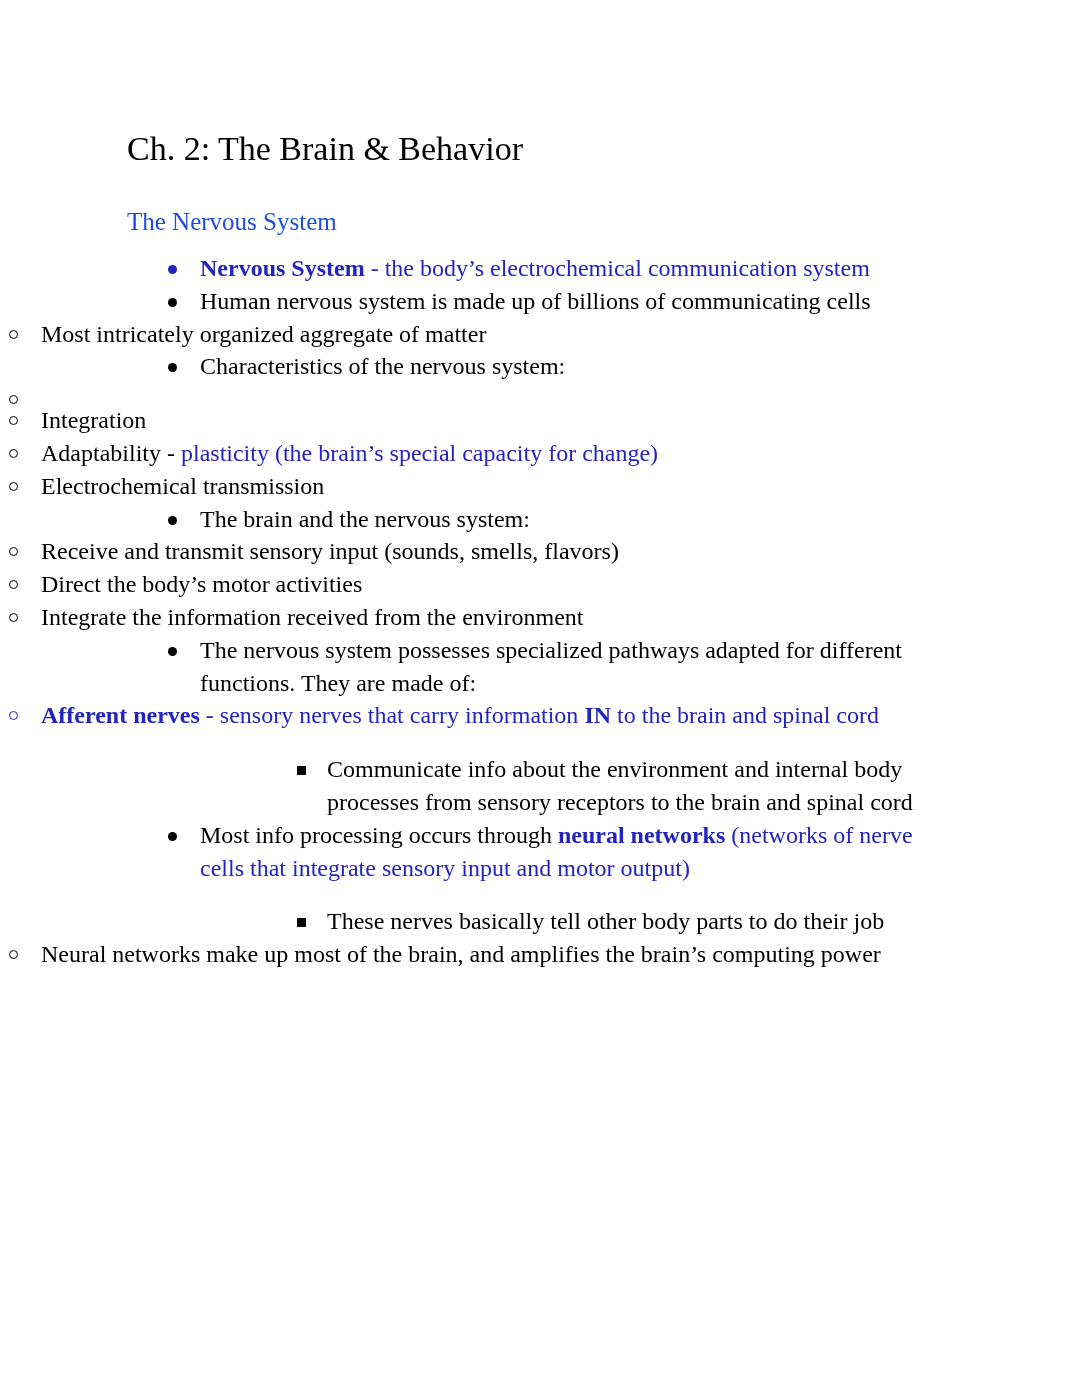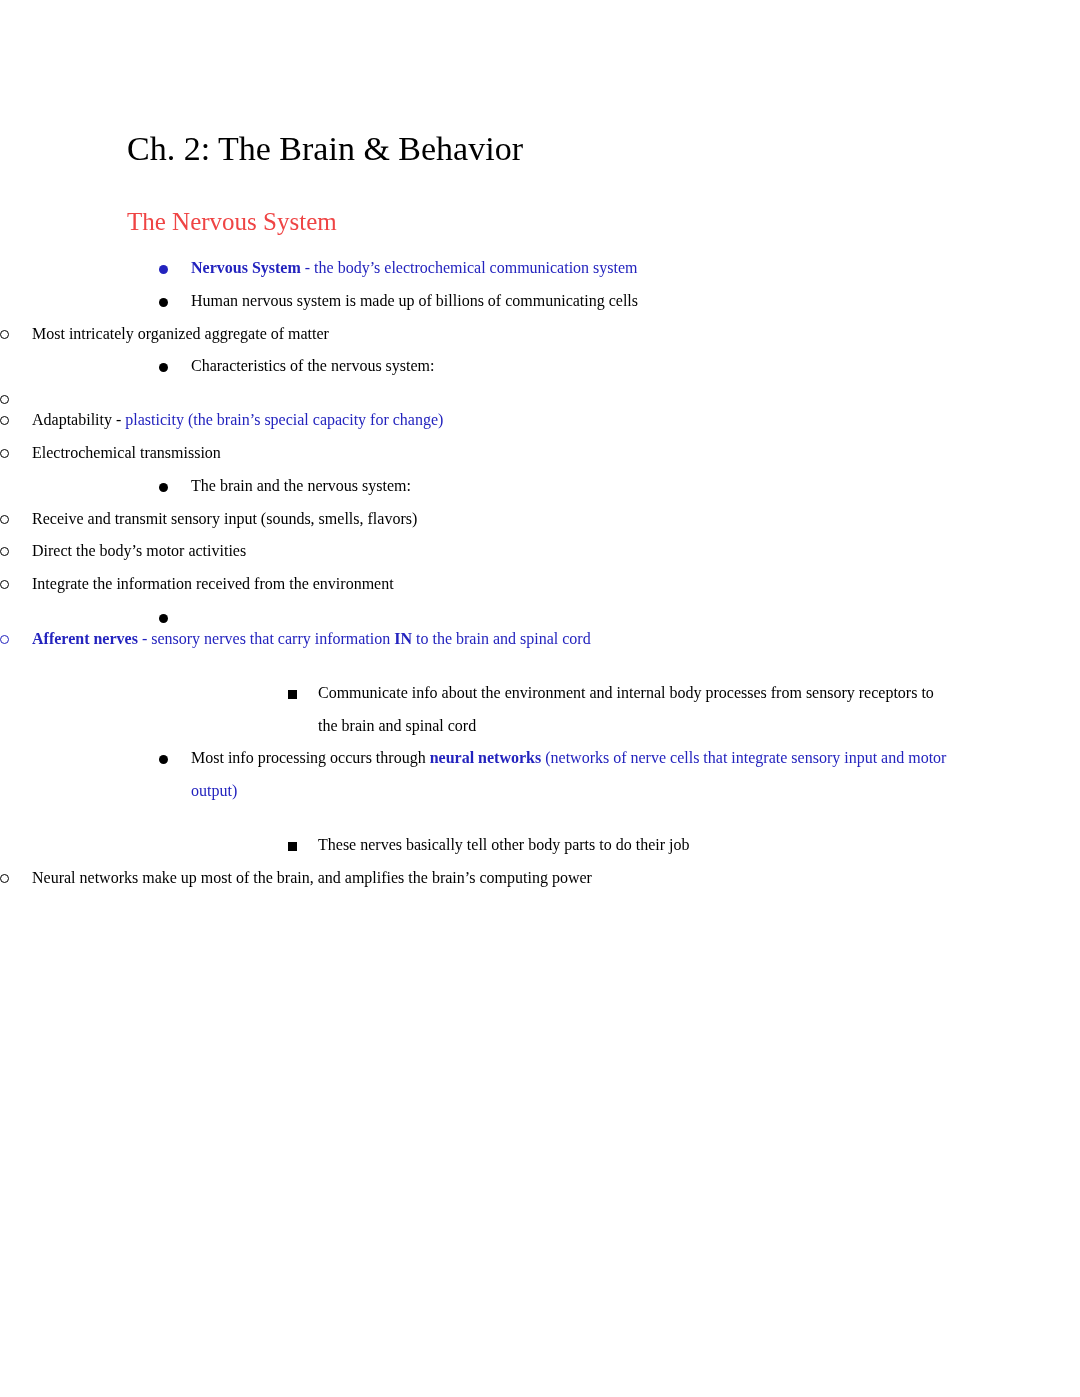--- a/index.html
+++ b/index.html
@@ -1,21 +1,21 @@
 <!DOCTYPE html>
 <html><head>
 <meta charset="utf-8">
 <style>
   * { margin:0; padding:0; box-sizing:border-box; }
   html,body { width:1080px; height:1397px; background:#ffffff; }
   body { font-family:"Liberation Serif","DejaVu Serif",serif; color:#000000; }
   .doc { position:relative; width:1080px; height:1225px; background:#ffffff; overflow:hidden; }
   .title { position:absolute; left:127px; top:126px; font-size:34px; line-height:46px; font-weight:400; color:#000000; }
-  .section-heading { position:absolute; left:127px; top:205px; font-size:25px; line-height:34px; font-weight:400; color:#ef4444; }
-  .list { position:absolute; left:0; top:252px; width:953px; font-size:16px; line-height:32.8px; }
+  .section-heading { position:absolute; left:127px; top:205px; font-size:25px; line-height:34px; font-weight:400; color:#1d4ed8; }
+  .list { position:absolute; left:9px; top:252px; width:953px; font-size:24px; line-height:32.8px; }
   .li { display:flex; align-items:flex-start; }
   .li.level-1 { padding-left:159px; }
   .li.level-2 { }
   .li.level-3 { padding-left:286px;margin-top:21px; }
   .marker { flex:0 0 32px; width:32px; display:flex; justify-content:flex-start; }
   .marker::before { content:''; display:block; margin-top:13px; }
   .marker.disc::before   { width:9px;  height:9px;  border-radius:50%; background:currentColor; }
   .marker.circle::before { width:7px;  height:7px;  border-radius:50%; border:1.6px solid currentColor; background:transparent; margin-top:12px; }
   .marker.square::before { width:9px;  height:9px;  background:currentColor; margin-left:2px; }
   .txt { flex:1 1 auto; min-width:0; }
@@ -43,20 +43,24 @@
       </div>
       <div class="li level-1">
         <span class="marker disc"></span>
         <span class="txt"><span>Characteristics of the nervous system:</span></span>
       </div>
       <div class="li level-2">
         <span class="marker circle"></span>
       </div>
       <div class="li level-2">
         <span class="marker circle"></span>
+        <span class="txt"><span>Integration</span></span>
+      </div>
+      <div class="li level-2">
+        <span class="marker circle"></span>
         <span class="txt"><span>Adaptability - </span><span class="blue">plasticity (the brain’s special capacity for change)</span></span>
       </div>
       <div class="li level-2">
         <span class="marker circle"></span>
         <span class="txt"><span>Electrochemical transmission</span></span>
       </div>
       <div class="li level-1">
         <span class="marker disc"></span>
         <span class="txt"><span>The brain and the nervous system:</span></span>
       </div>
@@ -67,20 +71,21 @@
       <div class="li level-2">
         <span class="marker circle"></span>
         <span class="txt"><span>Direct the body’s motor activities</span></span>
       </div>
       <div class="li level-2">
         <span class="marker circle"></span>
         <span class="txt"><span>Integrate the information received from the environment</span></span>
       </div>
       <div class="li level-1">
         <span class="marker disc"></span>
+        <span class="txt"><span>The nervous system possesses specialized pathways adapted for different functions. They are made of:</span></span>
       </div>
       <div class="li level-2">
         <span class="marker circle blue"></span>
         <span class="txt"><span class="b blue">Afferent nerves</span><span class="blue"> - sensory nerves that carry information </span><span class="b blue">IN</span><span class="blue"> to the brain and spinal cord</span></span>
       </div>
       <div class="li level-3">
         <span class="marker square"></span>
         <span class="txt"><span>Communicate info about the environment and internal body processes from sensory receptors to the brain and spinal cord</span></span>
       </div>
       <div class="li level-1">

